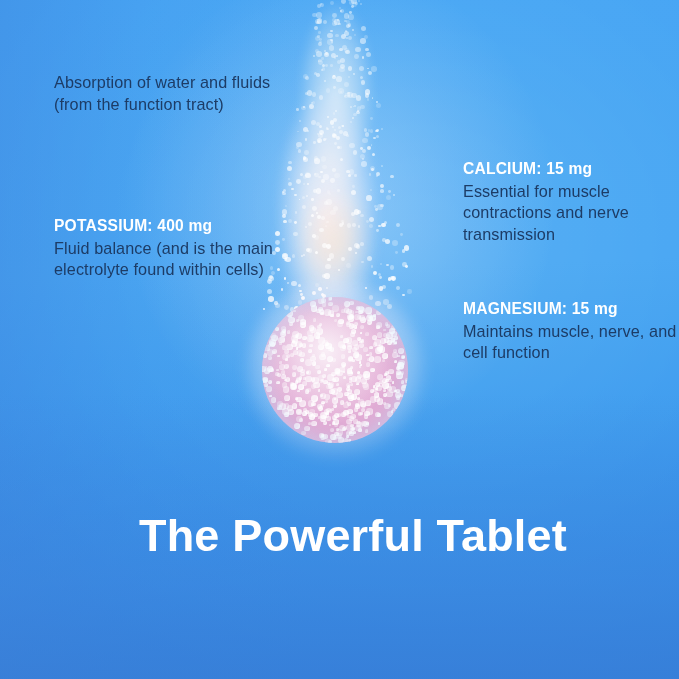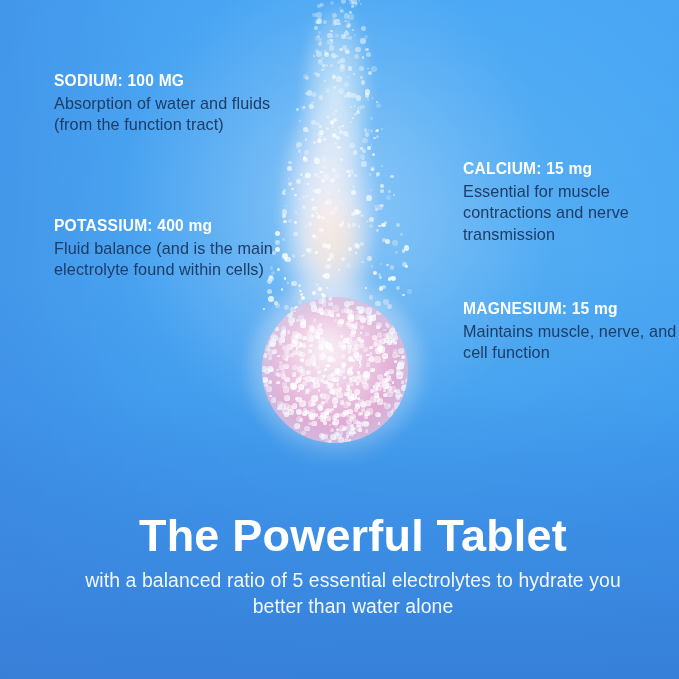--- a/index.html
+++ b/index.html
@@ -1111,21 +1111,20 @@
           <div class="bub" style="left: 66.1342px; top: 5.0568px; width: 4.41661px; height: 4.41661px; opacity: 0.7;"></div>
           <div class="bub" style="left: 142.72px; top: 80.611px; width: 3.31925px; height: 3.31925px; opacity: 0.47;"></div>
           <div class="bub" style="left: 13.3906px; top: 30.0732px; width: 3.86887px; height: 3.86887px; opacity: 0.9;"></div>
           <div class="bub" style="left: 70.0836px; top: 118.369px; width: 5.03742px; height: 5.03742px; opacity: 0.73;"></div>
         </div>
       <div class="tablet-soften"></div>
     </div>
   </div>
 
   <div class="col-left" style="top:72px;">
-    <p class="fact-title">SODIUM: 100 MG</p>
     <p class="fact-body">Absorption of water and fluids (from the function tract)</p>
   </div>
 
   <div class="col-left" style="top:217px;">
     <p class="fact-title">POTASSIUM: 400 mg</p>
     <p class="fact-body">Fluid balance (and is the main electrolyte found within cells)</p>
   </div>
 
 
   <div class="col-right" style="top:160px;">
@@ -1133,16 +1132,15 @@
     <p class="fact-body">Essential for muscle contractions and nerve transmission</p>
   </div>
 
   <div class="col-right" style="top:300px;">
     <p class="fact-title">MAGNESIUM: 15 mg</p>
     <p class="fact-body">Maintains muscle, nerve, and cell function</p>
   </div>
 
   <div class="headline-area">
     <p class="headline">The Powerful Tablet</p>
-    <p class="subhead">with a balanced ratio of 5 essential electrolytes to hydrate you better than water alone</p>
   </div>
 
 </div>
 
 </body></html>

